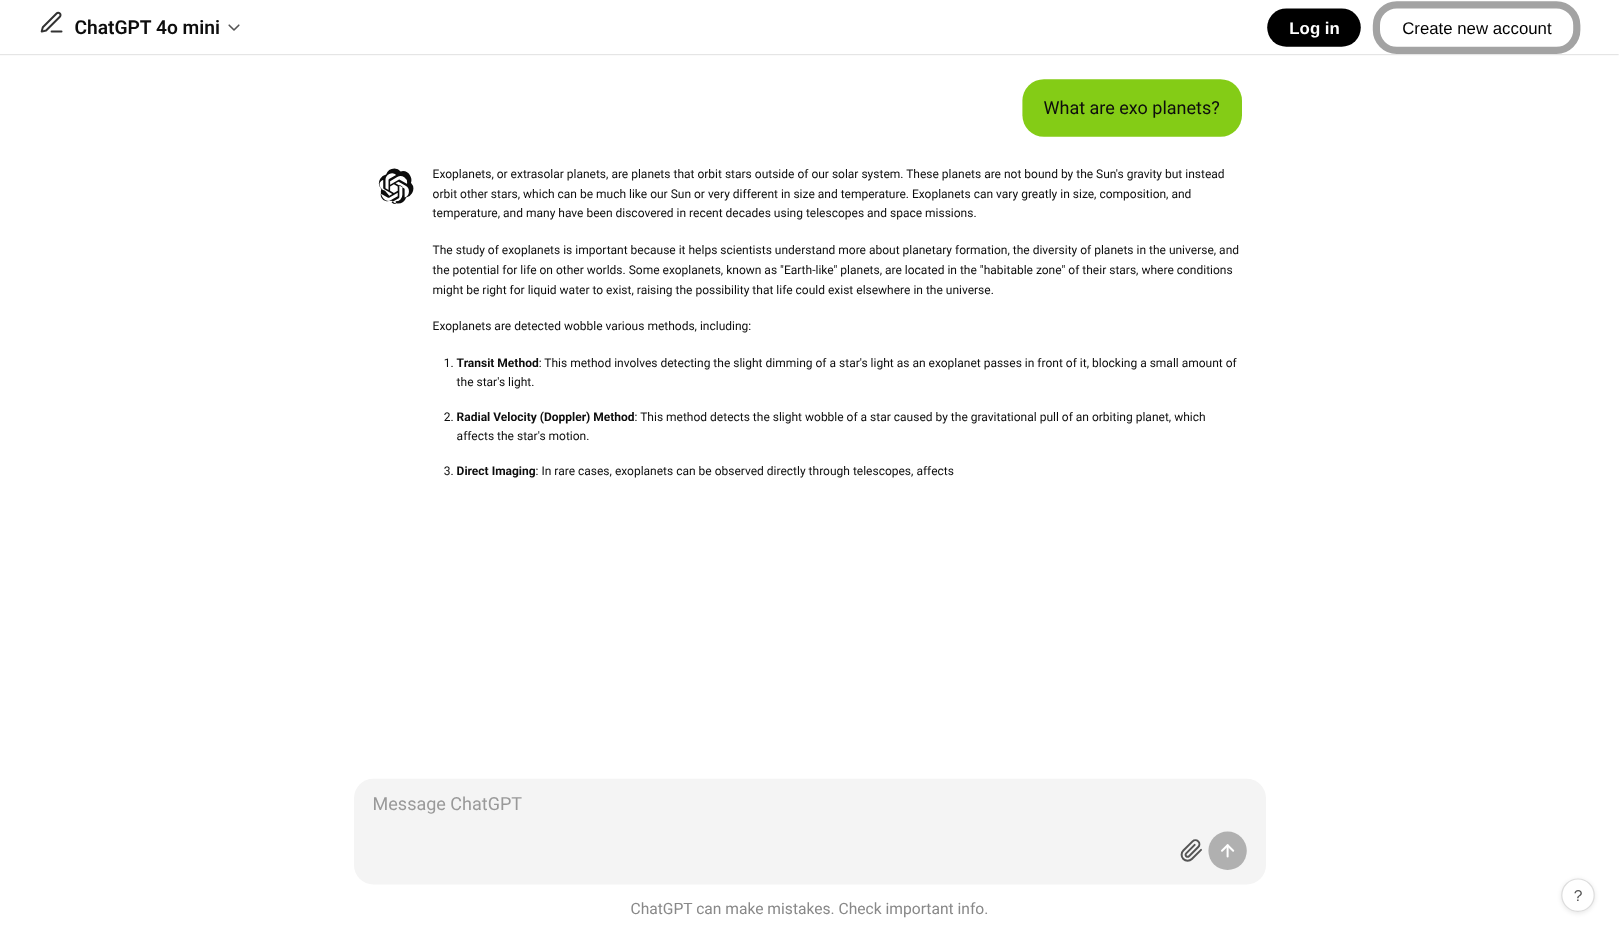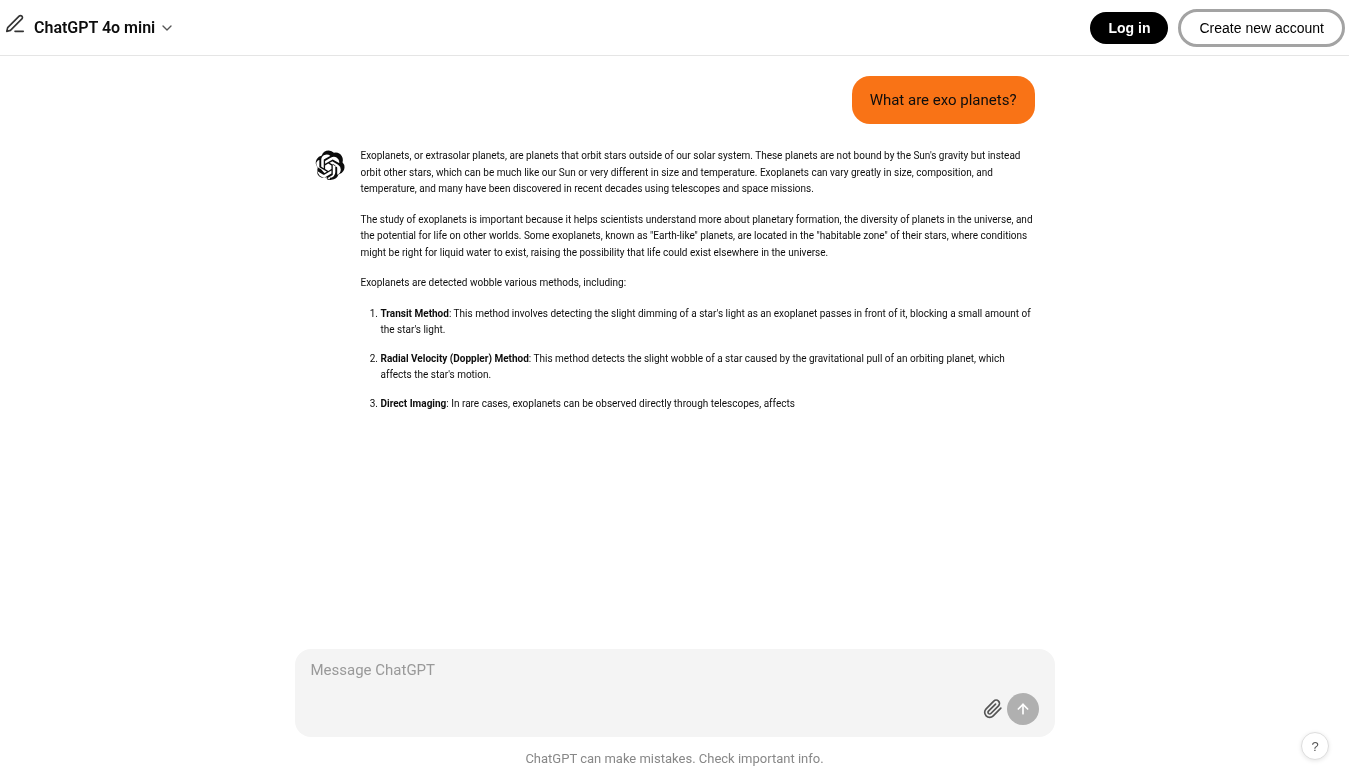--- a/index.html
+++ b/index.html
@@ -19,23 +19,23 @@
       overflow: hidden;
       display: flex;
       flex-direction: column;
     }
 
     
     .header {
       display: flex;
       align-items: center;
       justify-content: space-between;
-      padding: 10px 4px;
+      padding: 10px 32px;
       border-bottom: 1px solid #e5e5e5;
-      height: 56px;
+      height: 46px;
       flex-shrink: 0;
     }
 
     .header-left {
       display: flex;
       align-items: center;
       gap: 8px;
       cursor: pointer;
     }
 
@@ -73,21 +73,21 @@
       border-radius: 20px;
       padding: 8px 18px;
       font-size: 14px;
       font-weight: 700;
       cursor: pointer;
     }
 
     .signup-btn {
       background: transparent;
       color: #000;
-      border: 3px solid #a3a3a3;
+      border: 6px solid #a3a3a3;
       border-radius: 20px;
       padding: 8px 18px;
       font-size: 14px;
       font-weight: 500;
       cursor: pointer;
     }
 
     
     .chat-area {
       flex: 1;
@@ -107,21 +107,21 @@
       gap: 24px;
     }
 
     
     .user-message {
       display: flex;
       justify-content: flex-end;
     }
 
     .user-bubble {
-      background: #f97316;
+      background: #84cc16;
       border-radius: 18px;
       padding: 12px 18px;
       max-width: 70%;
       font-size: 15px;
     }
 
     
     .assistant-message {
       display: flex;
       gap: 16px;

